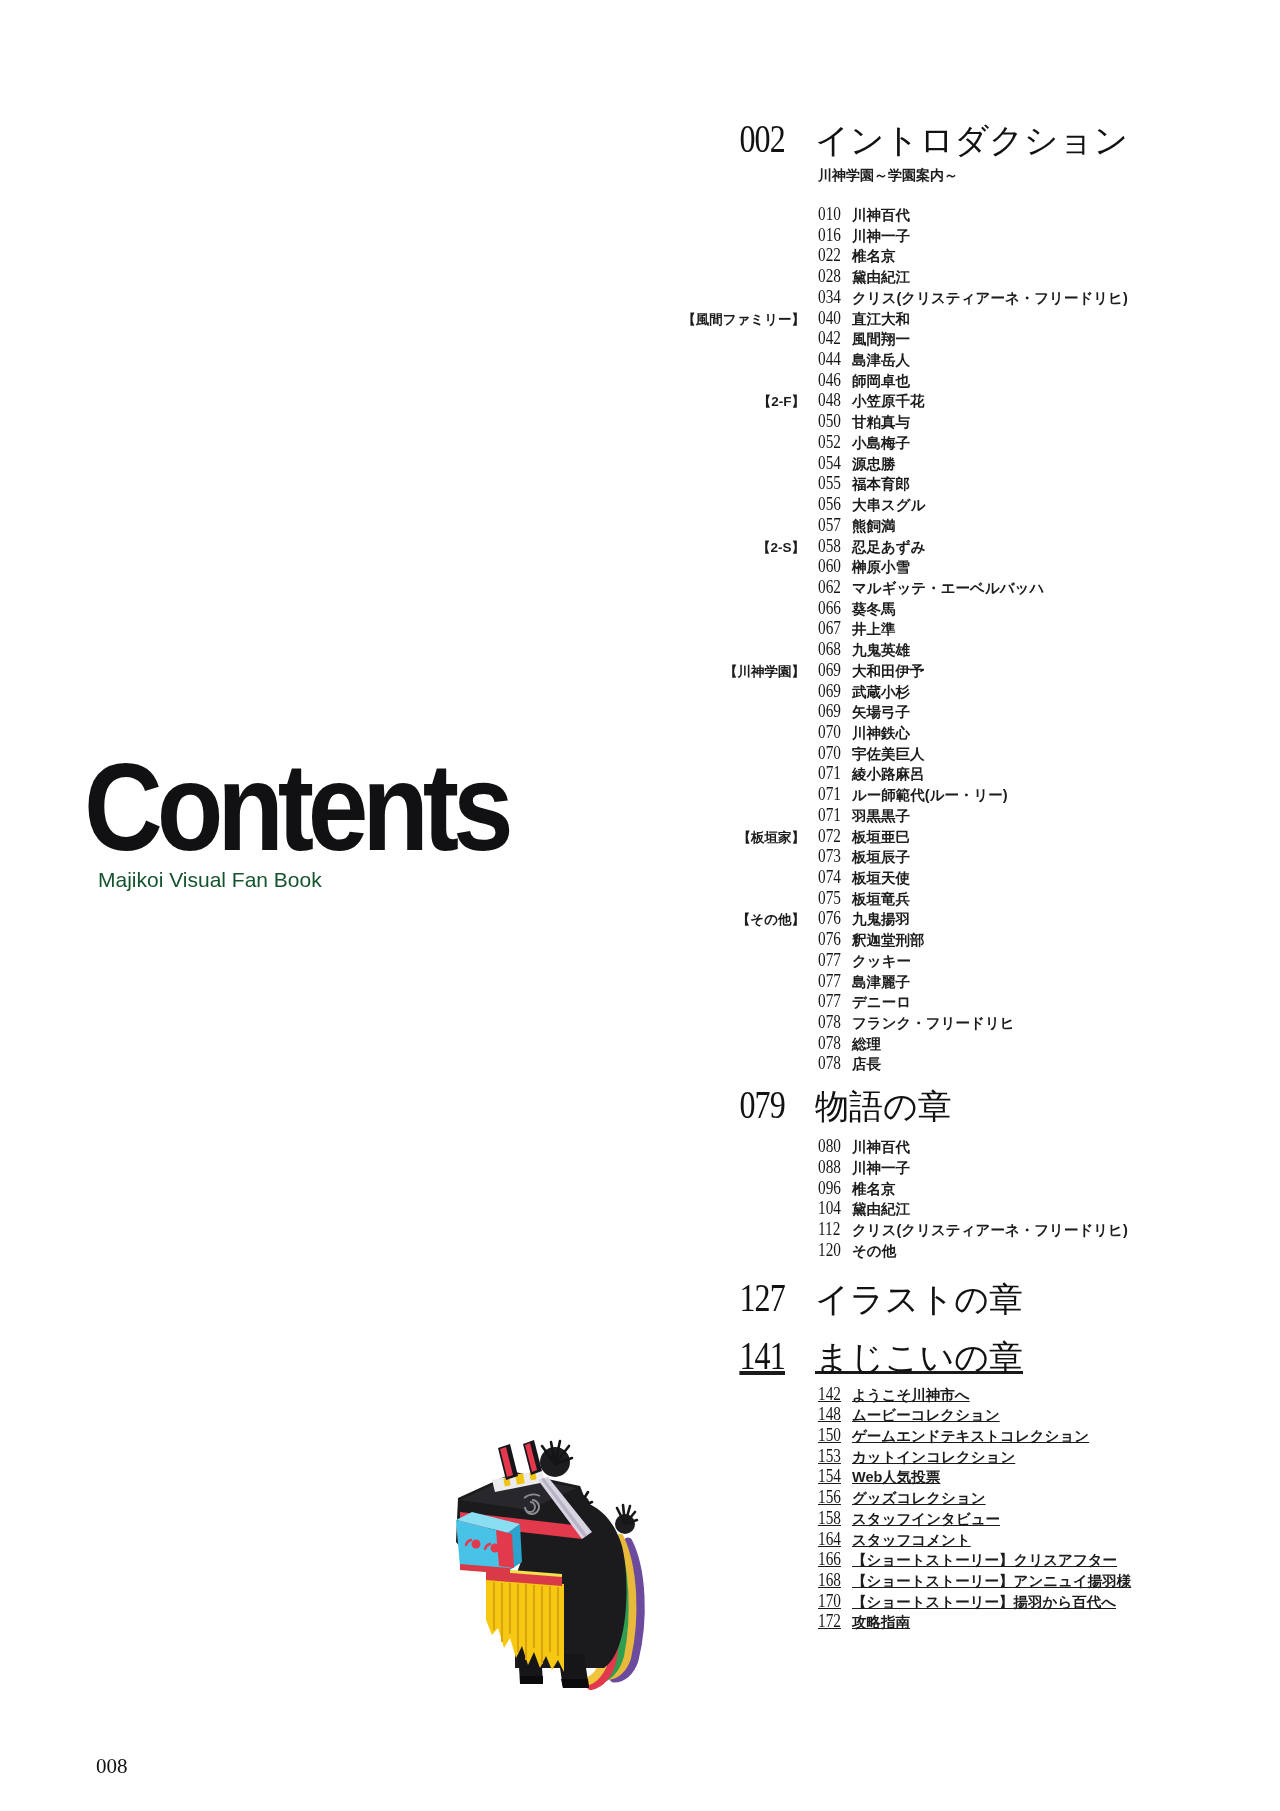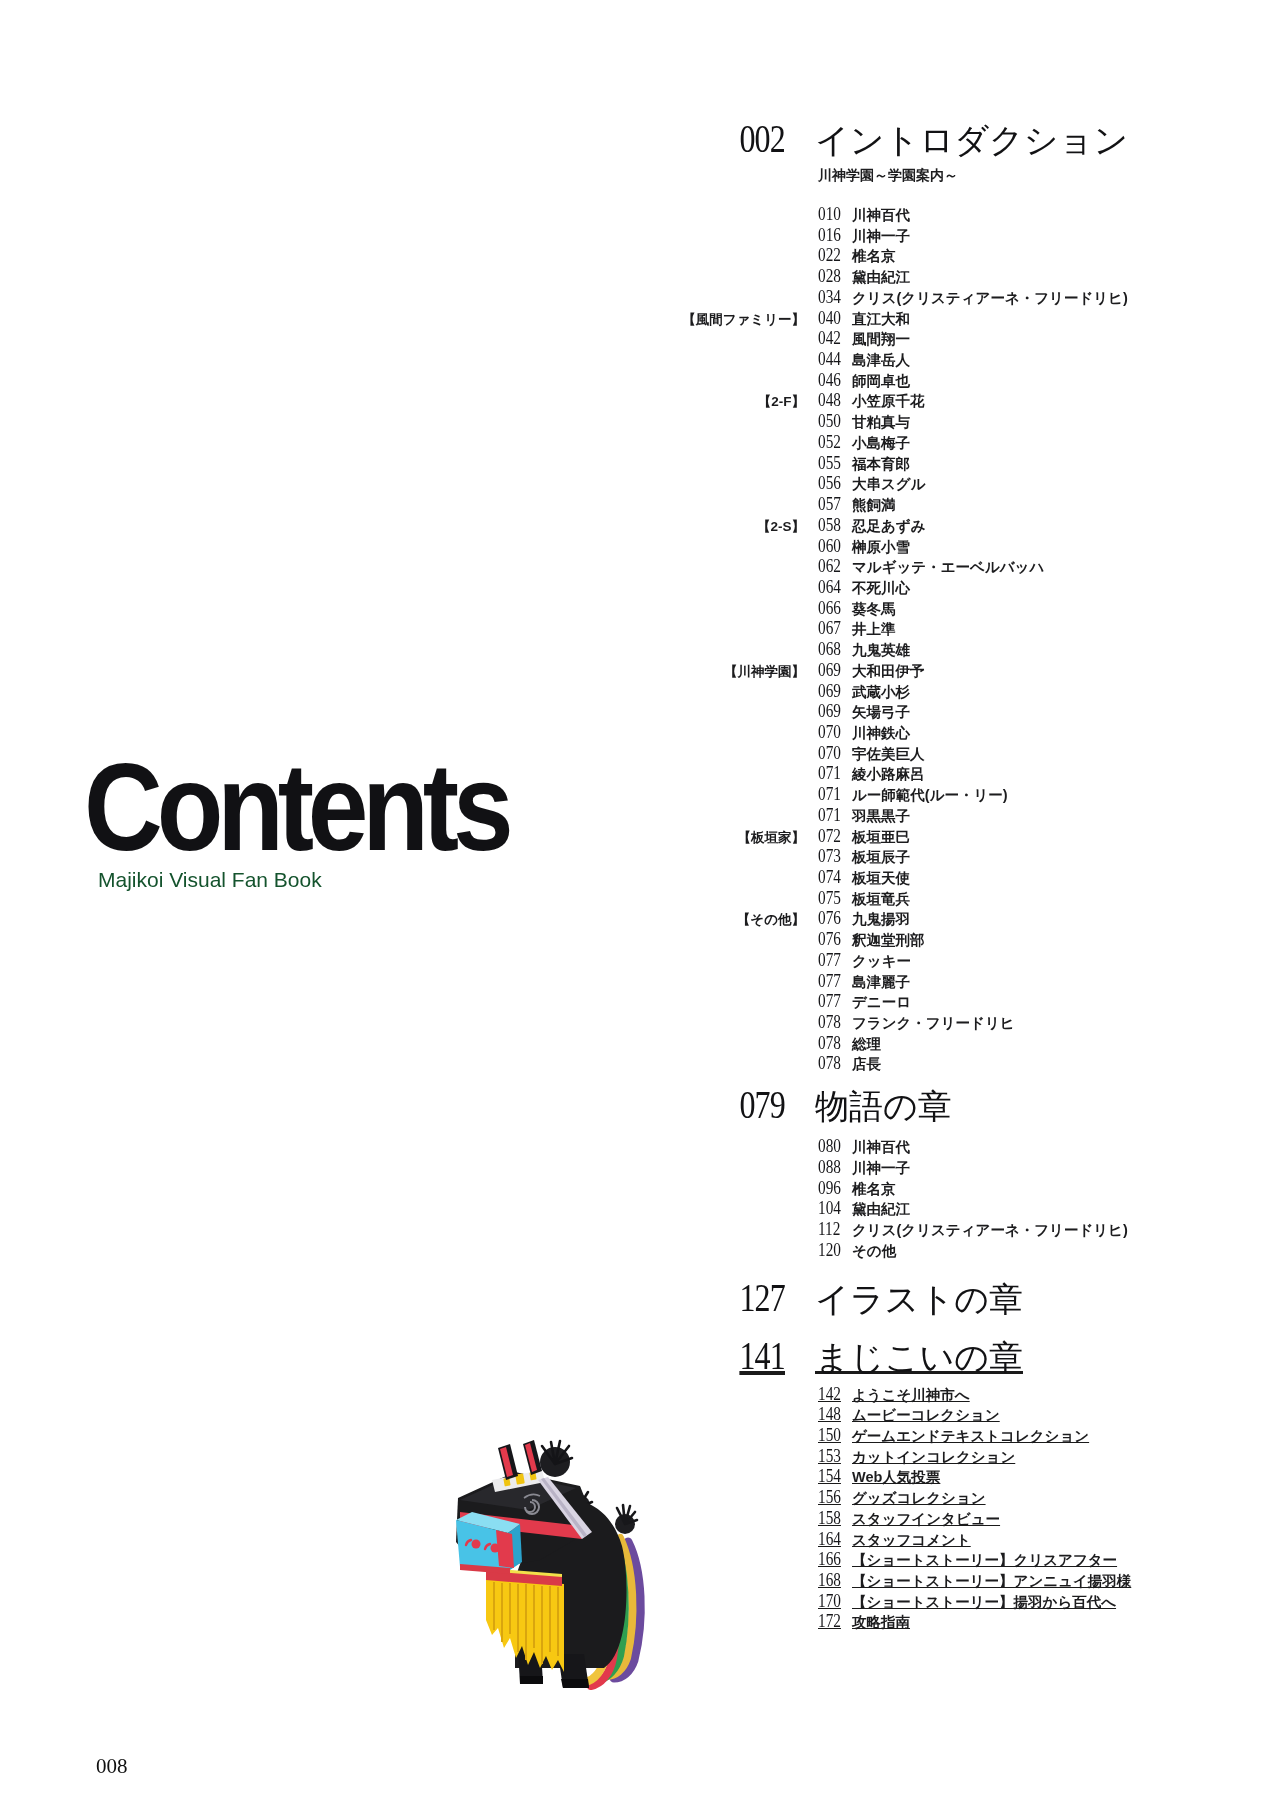--- a/index.html
+++ b/index.html
@@ -124,20 +124,25 @@
             <div class="item-num">050</div>
             <div class="item-name">甘粕真与</div>
           </div>
           <div class="item-row">
             <div class="item-label"></div>
             <div class="item-num">052</div>
             <div class="item-name">小島梅子</div>
           </div>
           <div class="item-row">
             <div class="item-label"></div>
+            <div class="item-num">054</div>
+            <div class="item-name">源忠勝</div>
+          </div>
+          <div class="item-row">
+            <div class="item-label"></div>
             <div class="item-num">055</div>
             <div class="item-name">福本育郎</div>
           </div>
           <div class="item-row">
             <div class="item-label"></div>
             <div class="item-num">056</div>
             <div class="item-name">大串スグル</div>
           </div>
           <div class="item-row">
             <div class="item-label"></div>
@@ -151,25 +156,20 @@
           </div>
           <div class="item-row">
             <div class="item-label"></div>
             <div class="item-num">060</div>
             <div class="item-name">榊原小雪</div>
           </div>
           <div class="item-row">
             <div class="item-label"></div>
             <div class="item-num">062</div>
             <div class="item-name">マルギッテ・エーベルバッハ</div>
-          </div>
-          <div class="item-row">
-            <div class="item-label"></div>
-            <div class="item-num">064</div>
-            <div class="item-name">不死川心</div>
           </div>
           <div class="item-row">
             <div class="item-label"></div>
             <div class="item-num">066</div>
             <div class="item-name">葵冬馬</div>
           </div>
           <div class="item-row">
             <div class="item-label"></div>
             <div class="item-num">067</div>
             <div class="item-name">井上準</div>

